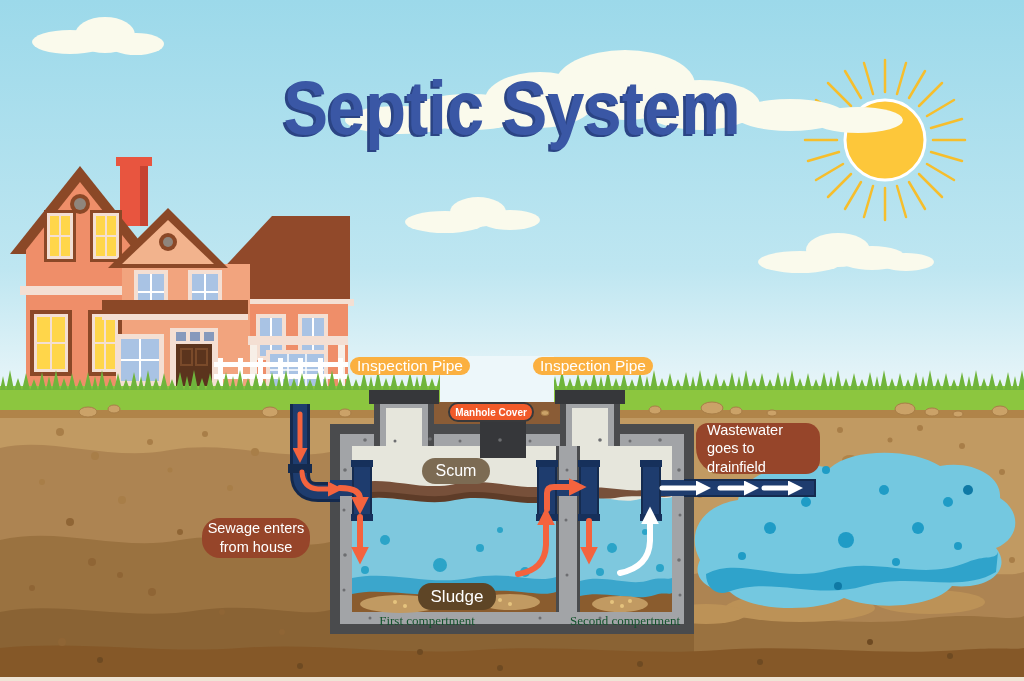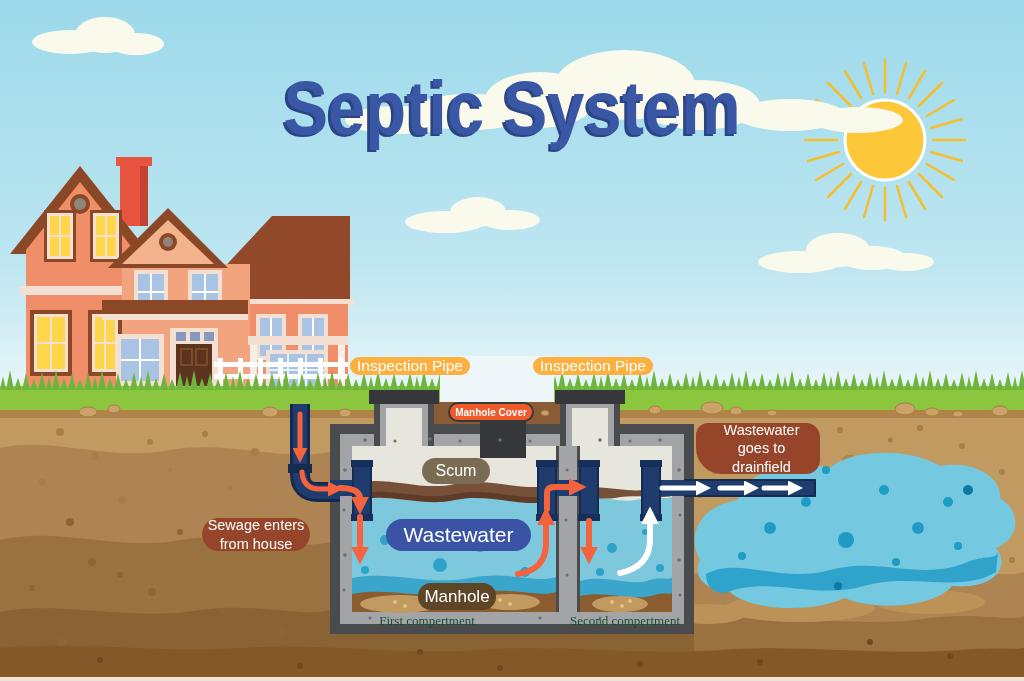--- a/index.html
+++ b/index.html
@@ -16,23 +16,23 @@
   .insp.left{left:350px;} .insp.right{left:533px;}
   .manhole{left:448px;top:402px;width:86px;height:20px;background:#F15A29;
         border:2px solid #38393B;border-radius:11px;font-size:10px;font-weight:700;}
   .scum{left:422px;top:458px;width:68px;height:26px;background:#7C6B53;
         border-radius:13px;font-size:16px;}
   .wastewater{left:386px;top:519px;width:145px;height:32px;background:#3A53A4;
         border-radius:16px;font-size:21px;}
   .sludge{left:418px;top:583px;width:78px;height:27px;background:#5E4526;
         border-radius:13px;font-size:17px;}
   .rust{background:#96452A;font-size:14.5px;line-height:1.28;}
-  .sewage{left:202px;top:518px;width:108px;height:33px;border-radius:18px;padding:0 4px;}
+  .sewage{left:202px;top:518px;width:108px;height:40px;border-radius:18px;padding:0 4px;}
   .drainlbl{left:696px;top:423px;width:124px;height:51px;border-radius:12px 14px 14px 26px;
-        justify-content:flex-start;text-align:center;padding-left:11px;padding-right:4px;}
+        justify-content:flex-start;text-align:left;padding-left:11px;padding-right:4px;}
   .comp{position:absolute;color:#14532d;font-family:"Liberation Serif",serif;
         font-size:13px;text-align:center;}
   .comp.first{left:352px;top:613px;width:150px;}
   .comp.second{left:560px;top:613px;width:130px;}
 </style>
 </head>
 <body>
 
 <div class="scene">
 
@@ -457,20 +457,19 @@
     <path d="M764,488 L790,488" stroke-width="5" marker-end="url(#mW)"></path>
   </g>
 </svg>
 
 <div class="title">Septic System</div>
 
 <div class="pill insp left">Inspection Pipe</div>
 <div class="pill insp right">Inspection Pipe</div>
 <div class="pill manhole">Manhole Cover</div>
 <div class="pill scum">Scum</div>
-<div class="pill wastewater">Wastewater</div>
-<div class="pill sludge">Manhole</div>
+<div class="pill sludge">Sludge</div>
 <div class="pill rust sewage">Sewage enters from house</div>
 <div class="pill rust drainlbl">Wastewater goes to drainfield</div>
 <div class="comp first">First compertment</div>
 <div class="comp second">Second compertment</div>
 
 </div>
 
 </body></html>

